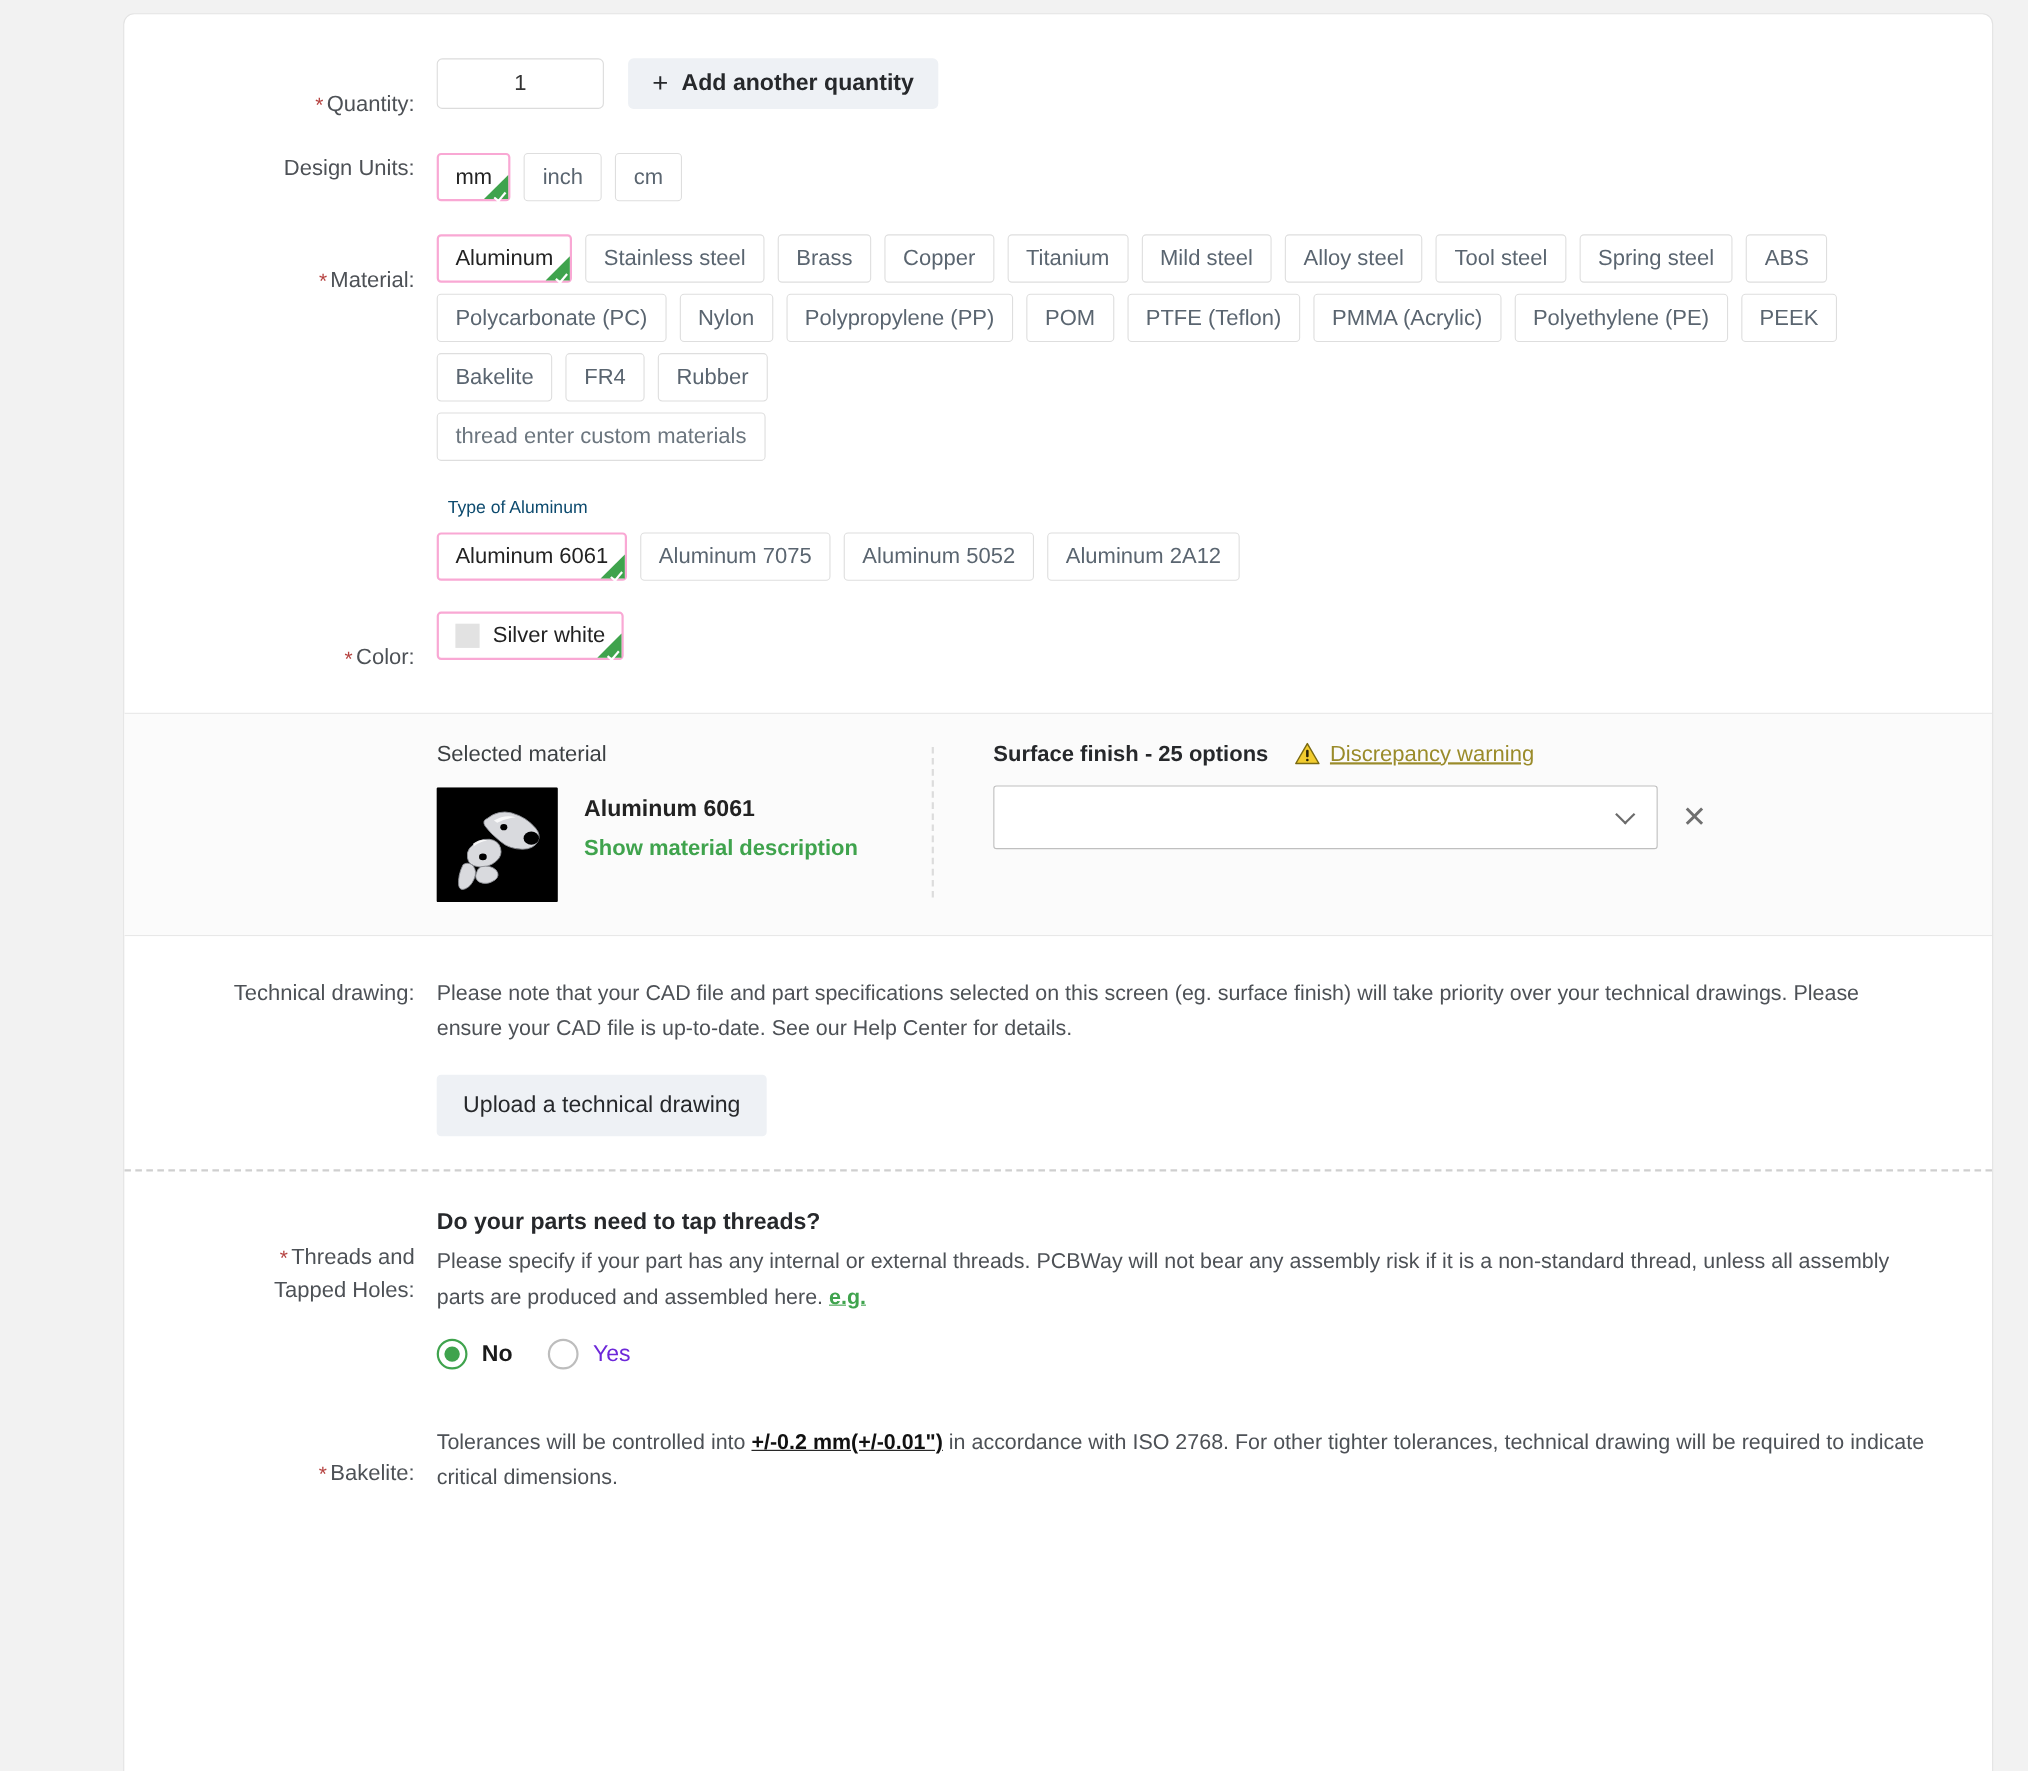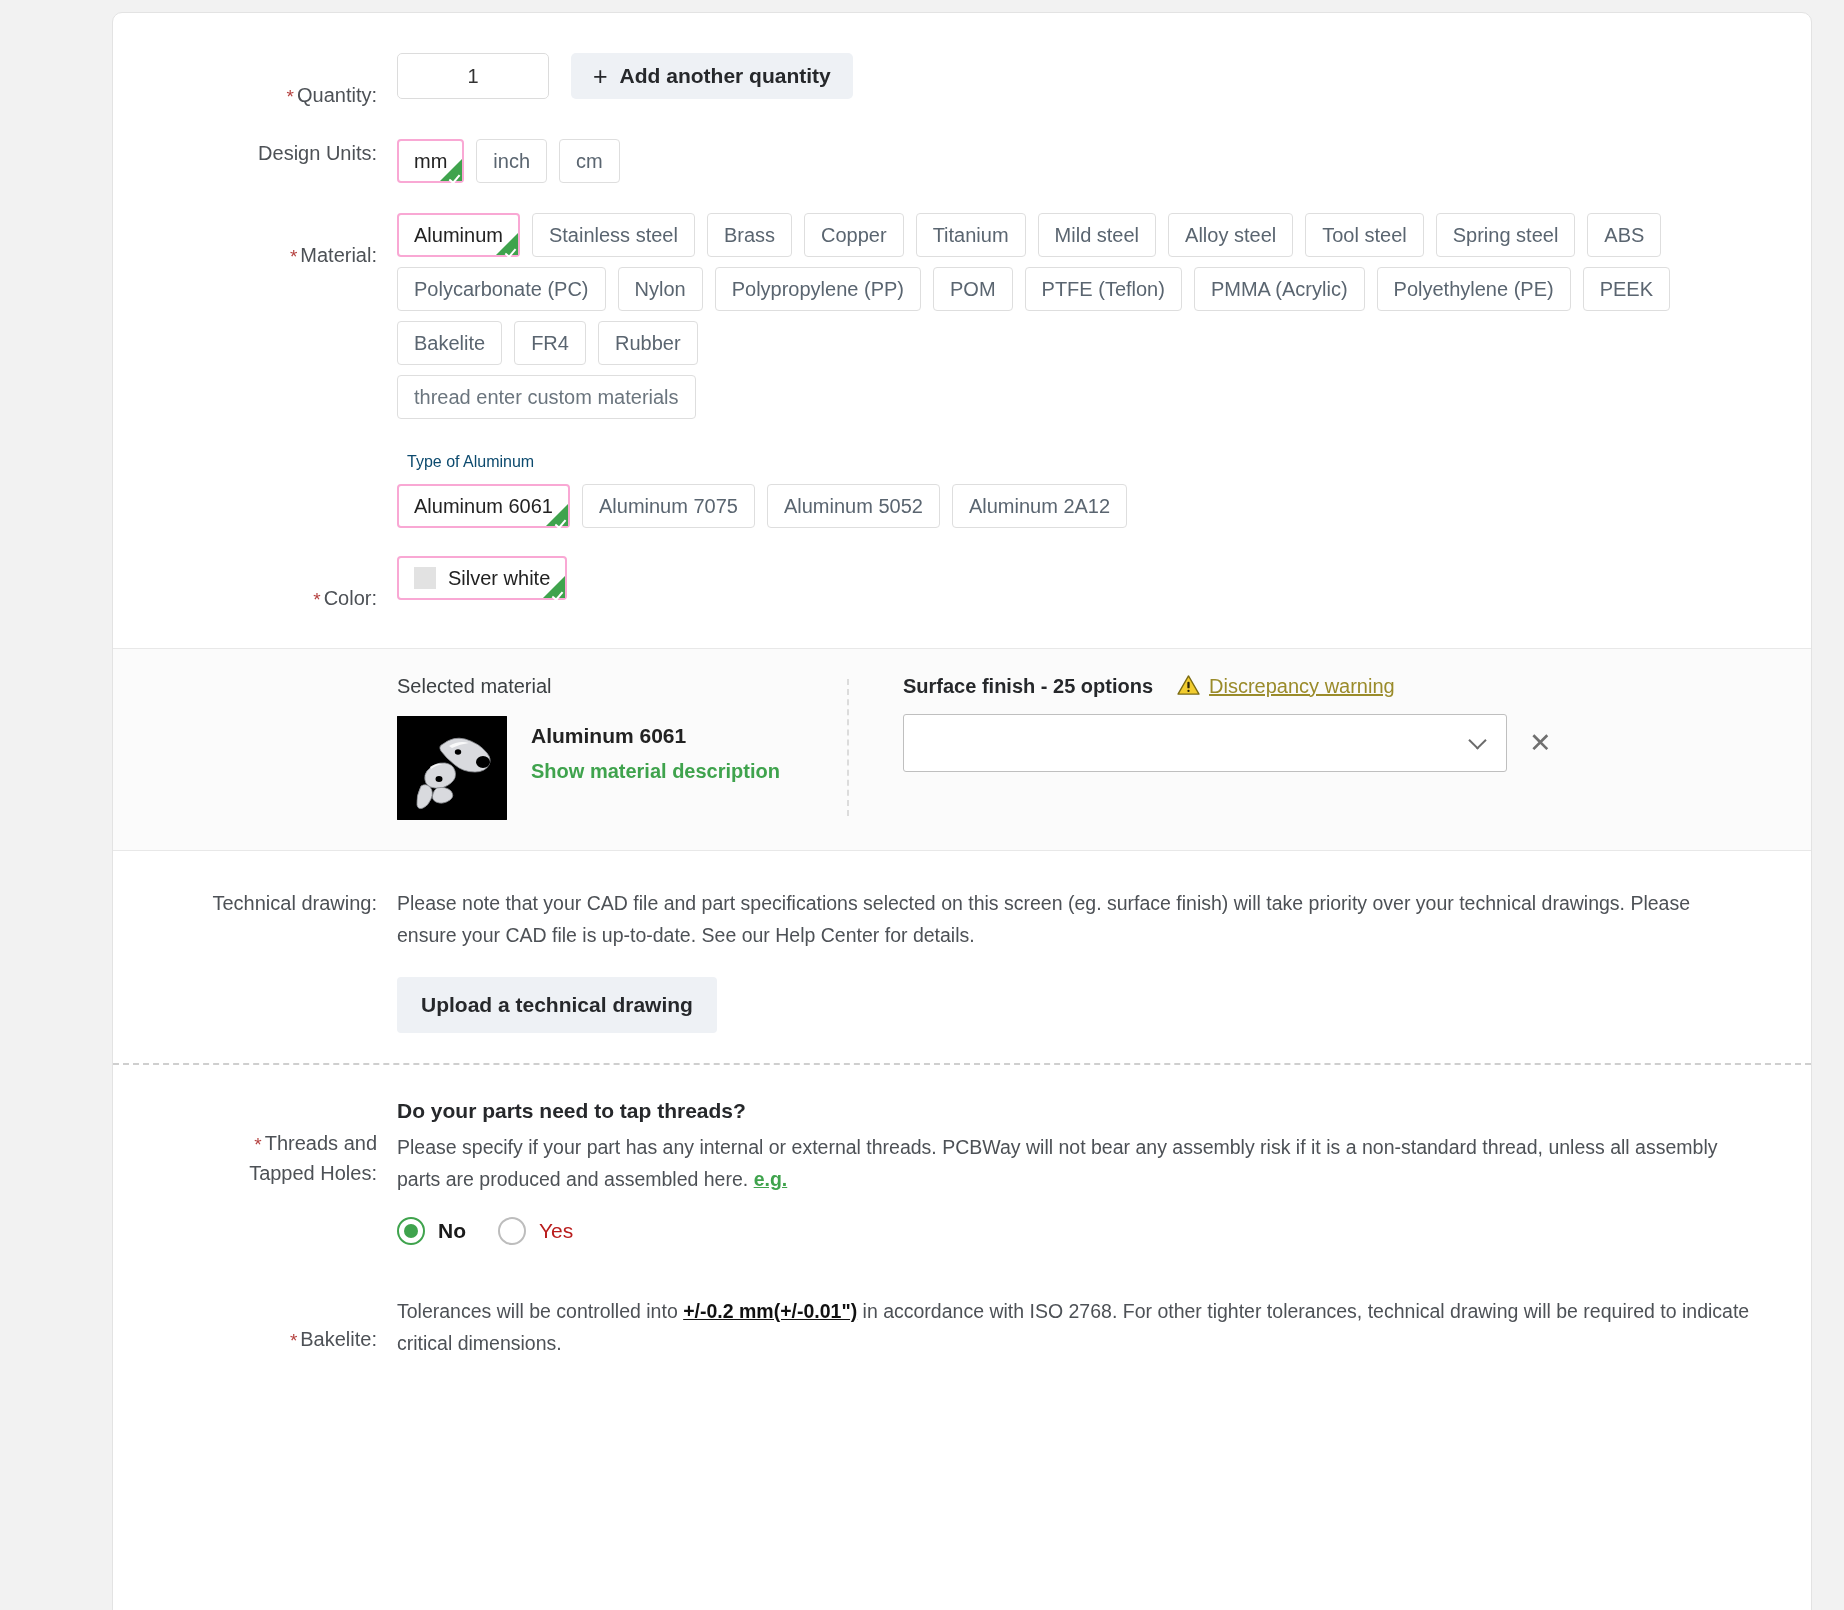--- a/index.html
+++ b/index.html
@@ -201,21 +201,21 @@
   .sec-drawing .label-col { padding-top: 2px; }
   .para { font-size: 19.5px; line-height: 32px; color: #4d5156; max-width: 1355px; }
   .upload-btn {
     margin-top: 26px;
     background: #eef1f5;
     border: none;
     border-radius: 4px;
     padding: 16px 24px;
     font-family: "Liberation Sans", sans-serif;
     font-size: 21px;
-    font-weight: bold;
+    font-weight: normal;
     color: #26282b;
     cursor: pointer;
   }
 
   .dash-sep { border-top: 2px dashed #cfcfcf; margin: 0 0 0 0; }
 
   
   .sec-threads { padding-top: 34px; padding-bottom: 18px; }
   .sec-threads .label-col { padding-top: 2px; }
   .q-title { font-size: 21px; font-weight: bold; color: #26282b; margin-bottom: 8px; }
@@ -228,21 +228,21 @@
     border: 2px solid #bdbdbd; background: #fff;
     display: inline-block; position: relative; flex: 0 0 28px;
   }
   .radio.on { border-color: #3fa34d; }
   .radio.on::after {
     content: "";
     position: absolute; left: 50%; top: 50%;
     width: 14px; height: 14px; border-radius: 50%;
     background: #3fa34d; transform: translate(-50%, -50%);
   }
-  .radio-label { font-size: 21px; color: #b91c1c; }
+  .radio-label { font-size: 21px; color: #6d28d9; }
   .radio-label.on { color: #1a1a1a; font-weight: bold; }
 
   
   .sec-tolerance { padding-top: 32px; padding-bottom: 40px; }
   .sec-tolerance .label-col { padding-top: 2px; }
   .tol-strong { font-weight: bold; color: #111; text-decoration: underline; }
   .tol-radio-row { display: flex; align-items: center; gap: 13px; margin-top: 26px; }
   .tol-radio-label { font-size: 21px; font-weight: bold; color: #1a1a1a; }
 </style>
 </head>

